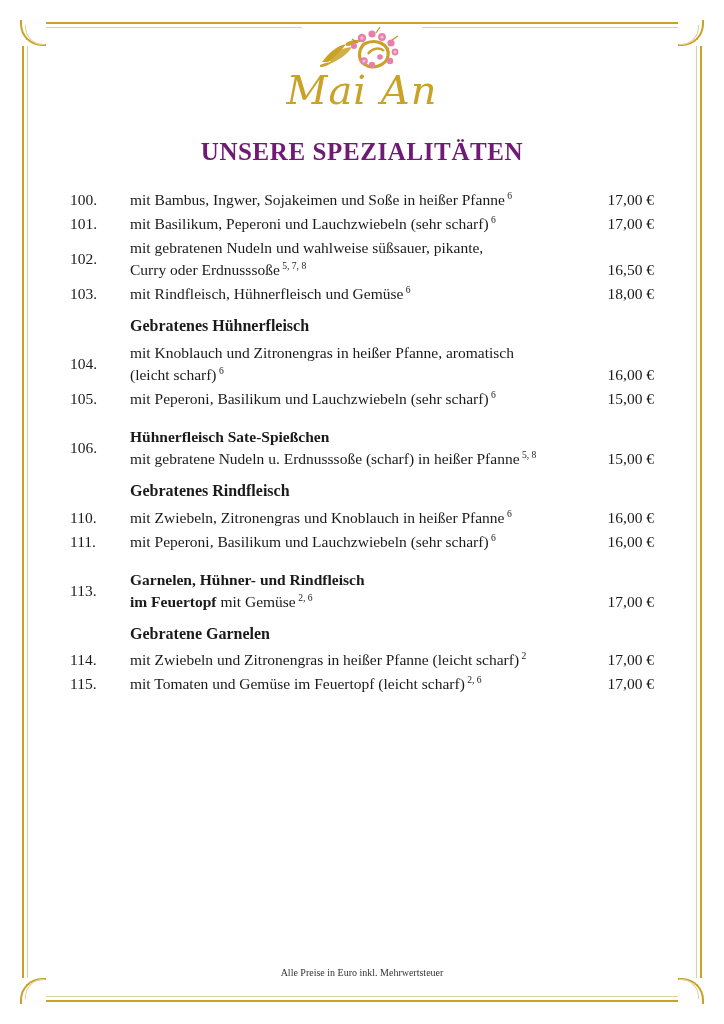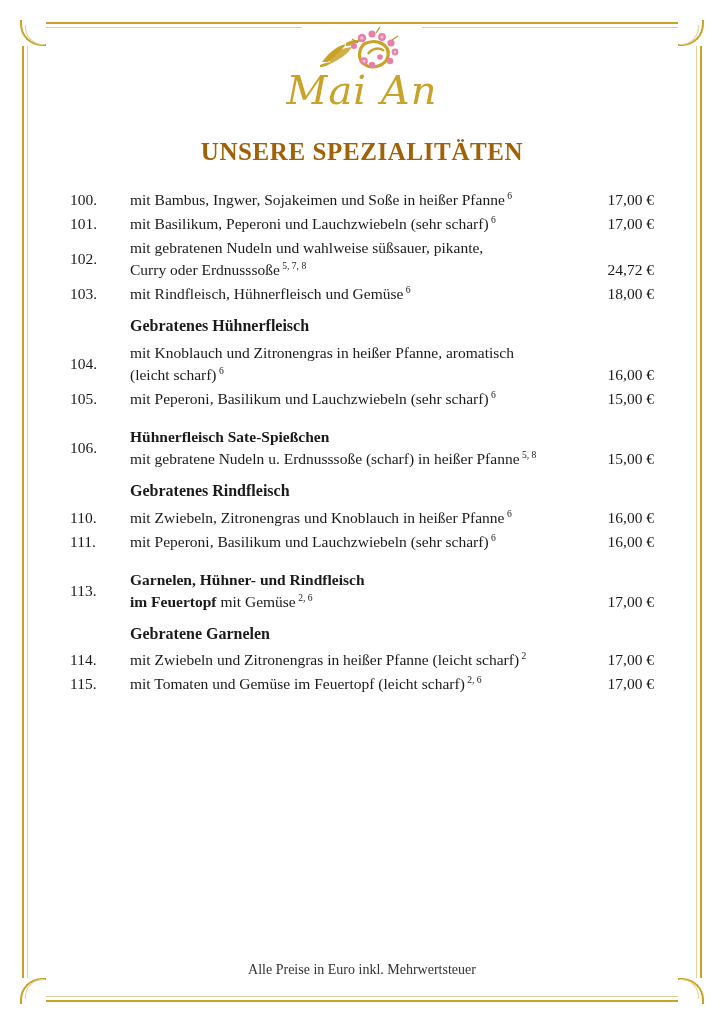--- a/index.html
+++ b/index.html
@@ -108,21 +108,21 @@
   
   .page-title {
     position: absolute;
     left: 0;
     right: 0;
     top: 138px;
     text-align: center;
     font-size: 25px;
     font-weight: bold;
     letter-spacing: 0.6px;
-    color: #a16207;
+    color: #701a75;
   }
 
   
   .menu {
     position: absolute;
     left: 70px;
     top: 188px;
     width: 584px;
   }
   .section { margin-bottom: 0; }
@@ -173,21 +173,21 @@
   }
   .gap { height: 14px; }
 
   
   .footer-note {
     position: absolute;
     left: 0;
     right: 0;
     bottom: 46px;
     text-align: center;
-    font-size: 14px;
+    font-size: 10px;
     color: #333;
   }
 </style>
 </head>
 <body>
 
 <div class="border-frame">
   <div class="border-line"></div>
   <div class="border-line inner"></div>
   <div class="corner tl"></div>
@@ -253,21 +253,21 @@
           <span class="sub-line">mit Basilikum, Peperoni und Lauchzwiebeln (sehr scharf)<sup> 6</sup></span>
         </div>
         <div class="entry-price">17,00 €</div>
       </div>
       <div class="entry multiline">
         <div class="entry-num">102.</div>
         <div class="entry-body">
           <span class="sub-line">mit gebratenen Nudeln und wahlweise süßsauer, pikante,</span>
           <span class="sub-line">Curry oder Erdnusssoße<sup> 5, 7, 8</sup></span>
         </div>
-        <div class="entry-price">24,72 €</div>
+        <div class="entry-price">16,50 €</div>
       </div>
       <div class="entry">
         <div class="entry-num">103.</div>
         <div class="entry-body">
           <span class="sub-line">mit Rindfleisch, Hühnerfleisch und Gemüse<sup> 6</sup></span>
         </div>
         <div class="entry-price">18,00 €</div>
       </div>
     </div>
     <div class="section">

